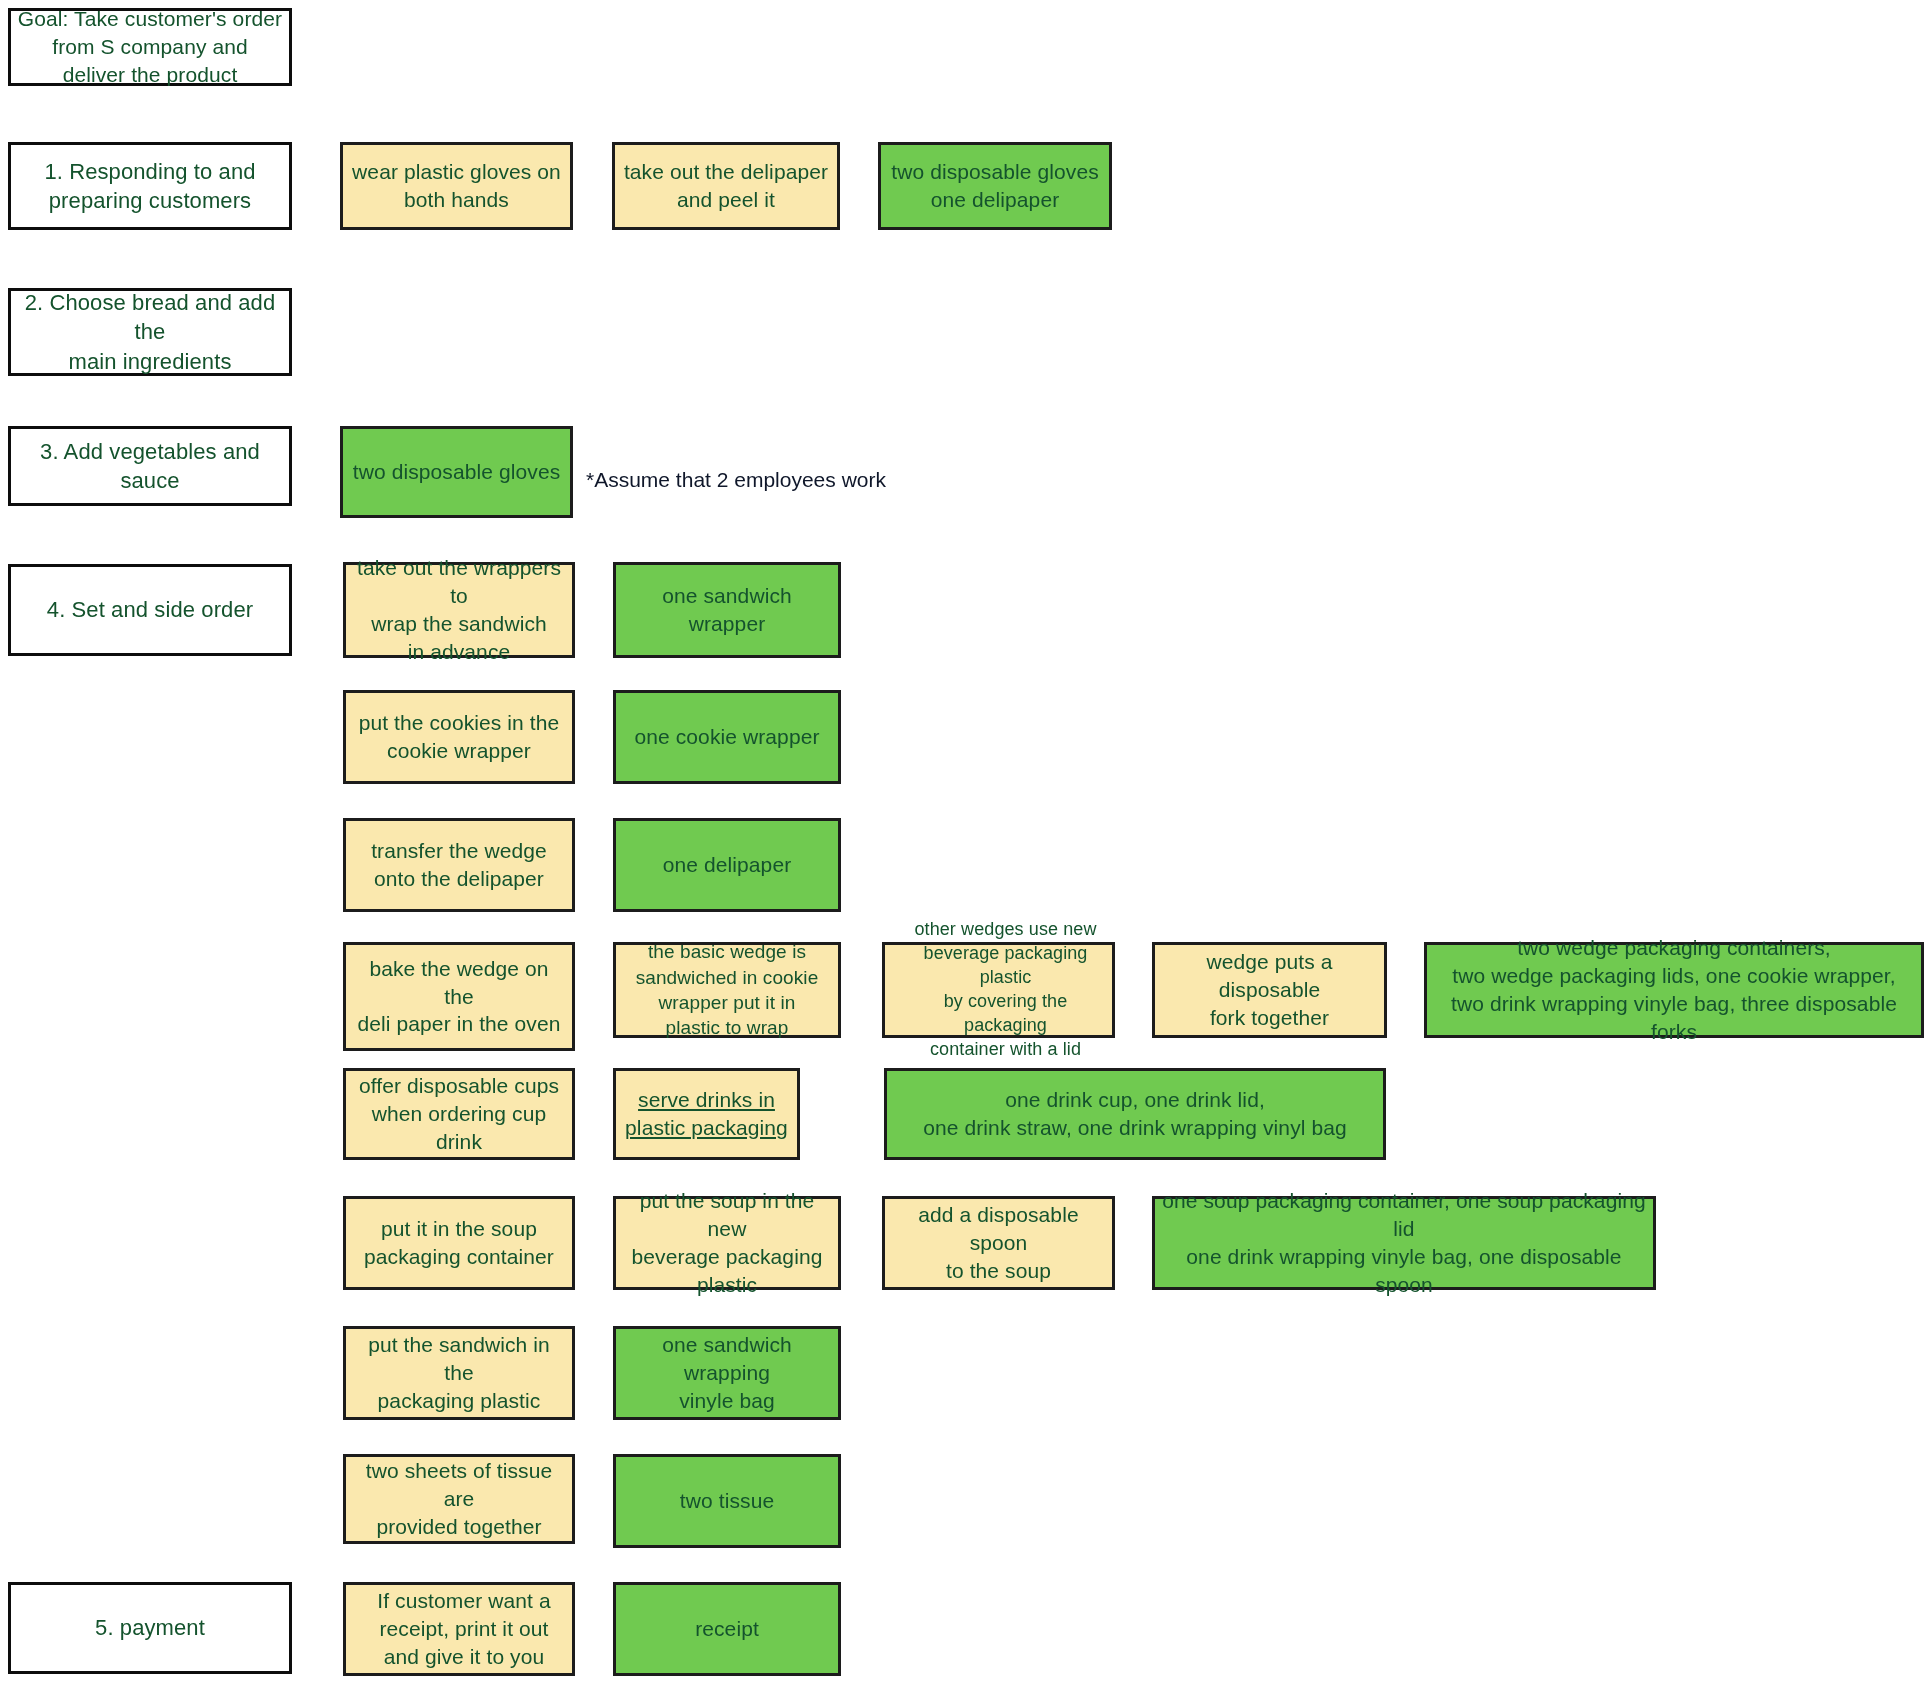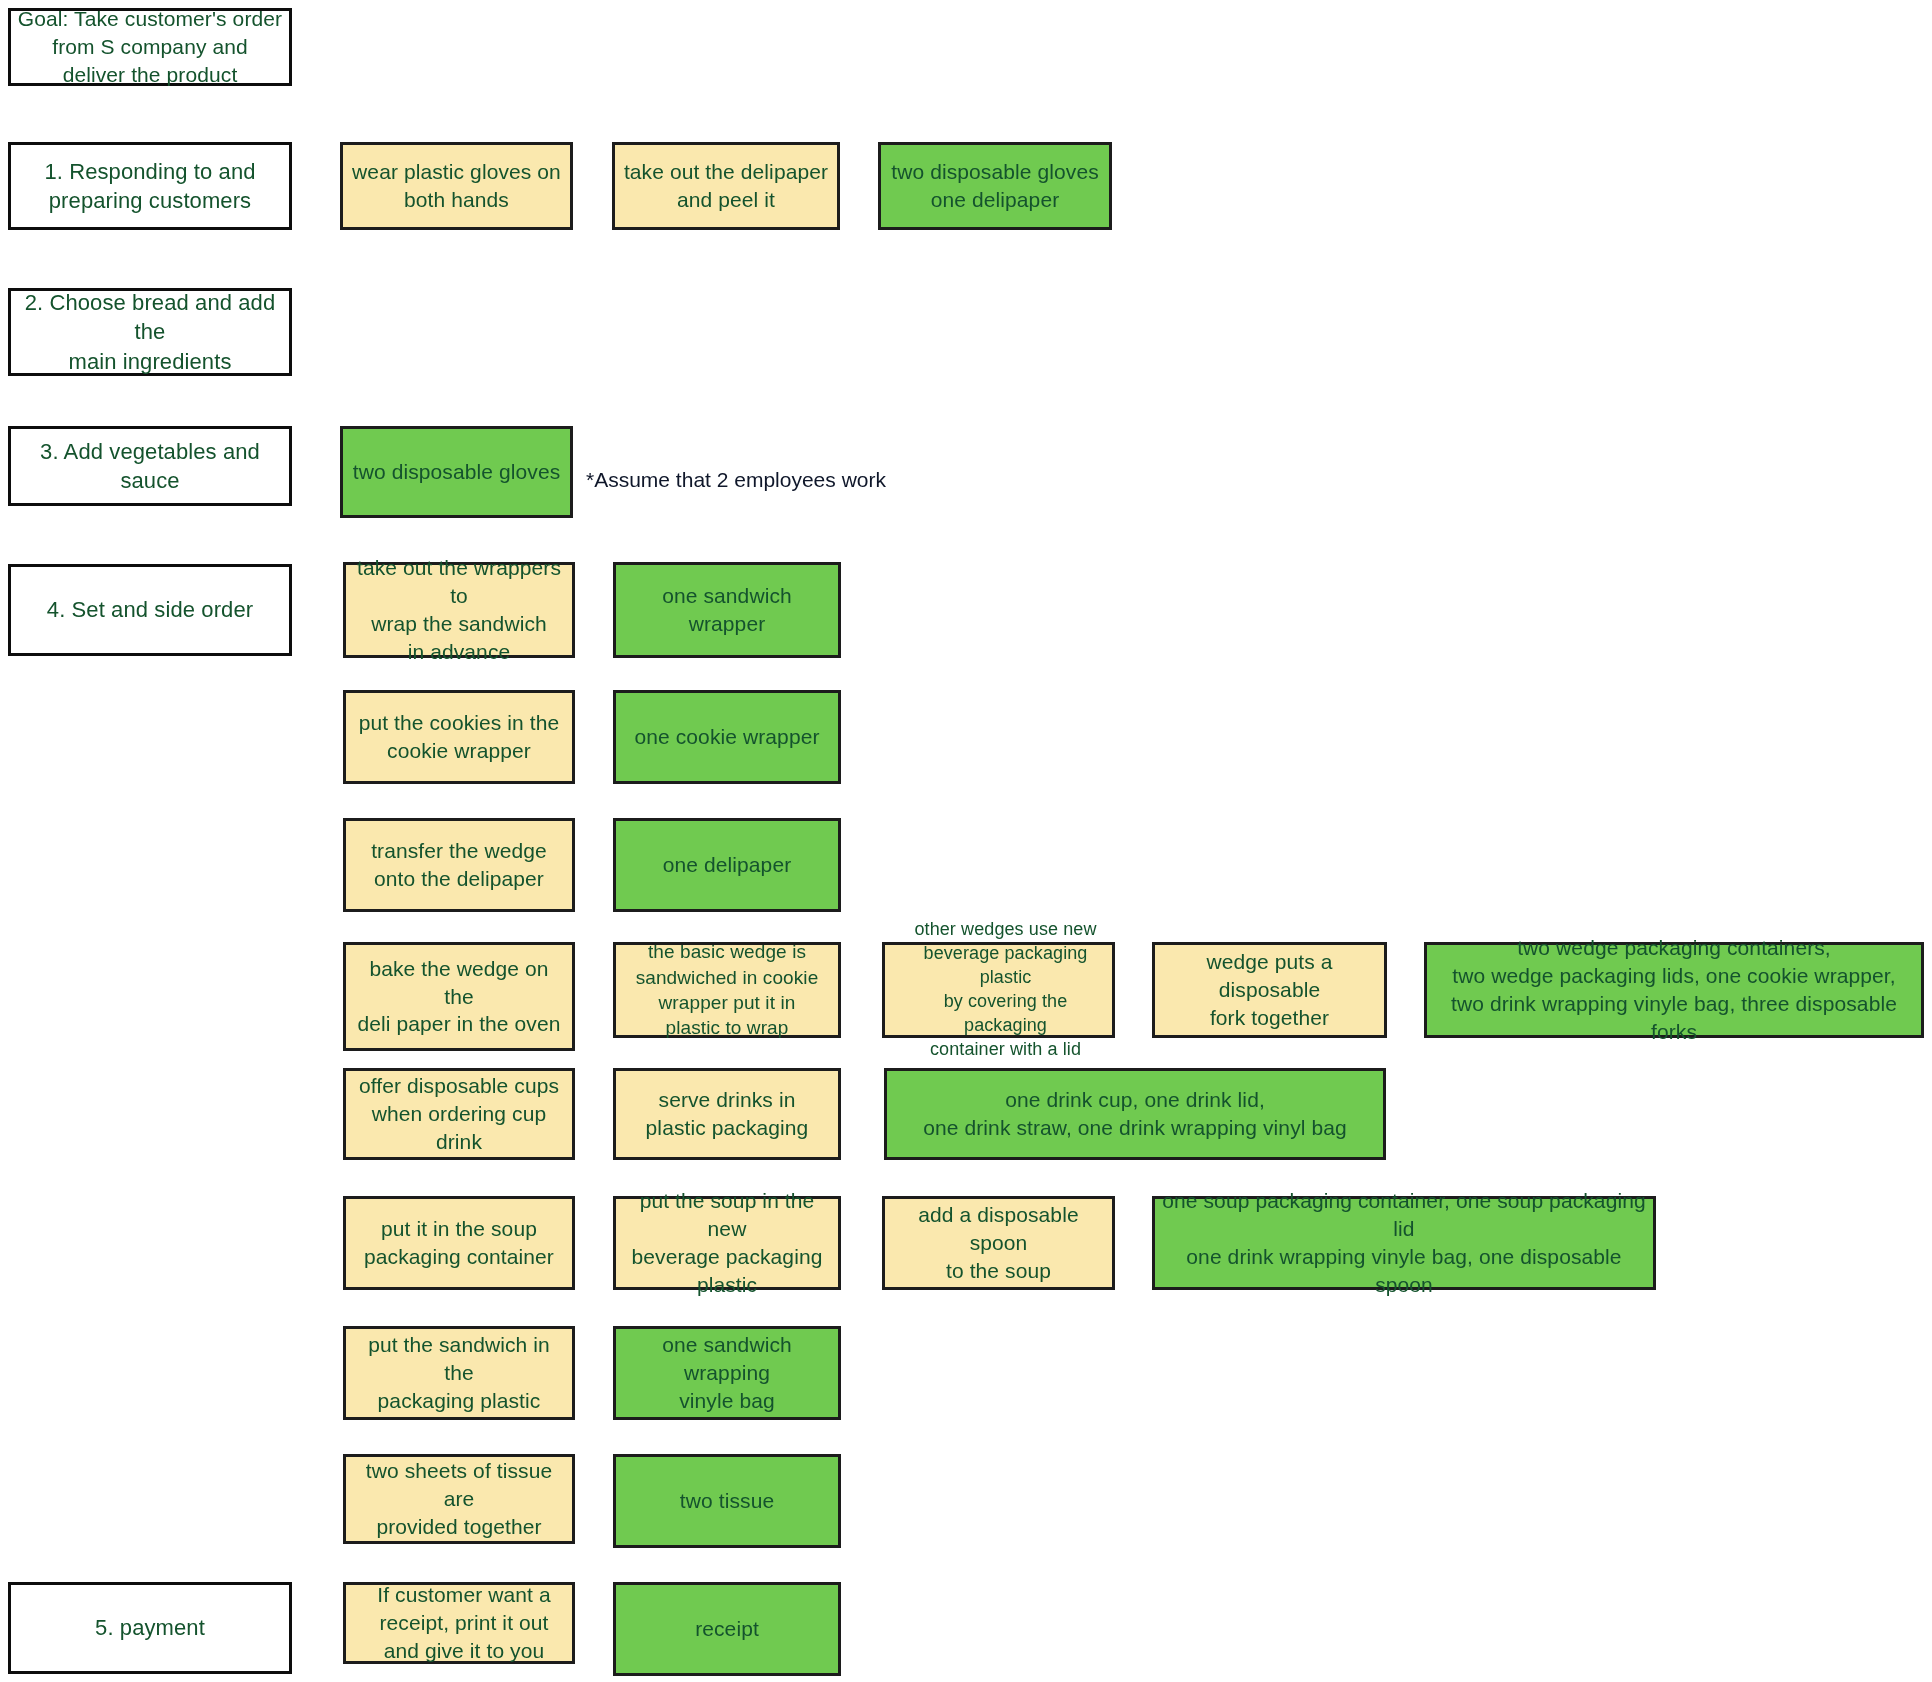--- a/index.html
+++ b/index.html
@@ -188,21 +188,21 @@
     <span class="lbl">two wedge packaging containers,
 two wedge packaging lids, one cookie wrapper,
 two drink wrapping vinyle bag, three disposable forks</span>
   </div>
 
   <div class="node action" style="left:343px; top:1068px; width:232px; height:92px;">
     <span class="lbl">offer disposable cups
 when ordering cup drink</span>
   </div>
 
-  <div class="node action" style="left:613px; top:1068px; width:228px; height:92px;">
+  <div class="node action" style="left:613px; top:1068px; width:187px; height:92px;text-decoration:underline;">
     <span class="lbl">serve drinks in
 plastic packaging</span>
   </div>
 
   <div class="node resource" style="left:884px; top:1068px; width:502px; height:92px;">
     <span class="lbl">one drink cup, one drink lid,
 one drink straw, one drink wrapping vinyl bag</span>
   </div>
 
   <div class="node action" style="left:343px; top:1196px; width:232px; height:94px;">
@@ -238,21 +238,21 @@
 
   <div class="node action" style="left:343px; top:1454px; width:232px; height:90px;">
     <span class="lbl">two sheets of tissue are
 provided together</span>
   </div>
 
   <div class="node resource" style="left:613px; top:1454px; width:228px; height:94px;">
     <span class="lbl">two tissue</span>
   </div>
 
-  <div class="node action" style="left:343px; top:1582px; width:232px; height:82px;padding-left:16px;">
+  <div class="node action" style="left:343px; top:1582px; width:232px; height:94px;padding-left:16px;">
     <span class="lbl">If customer want a
 receipt, print it out
 and give it to you</span>
   </div>
 
   <div class="node resource" style="left:613px; top:1582px; width:228px; height:94px;">
     <span class="lbl">receipt</span>
   </div>
 
 </div>

